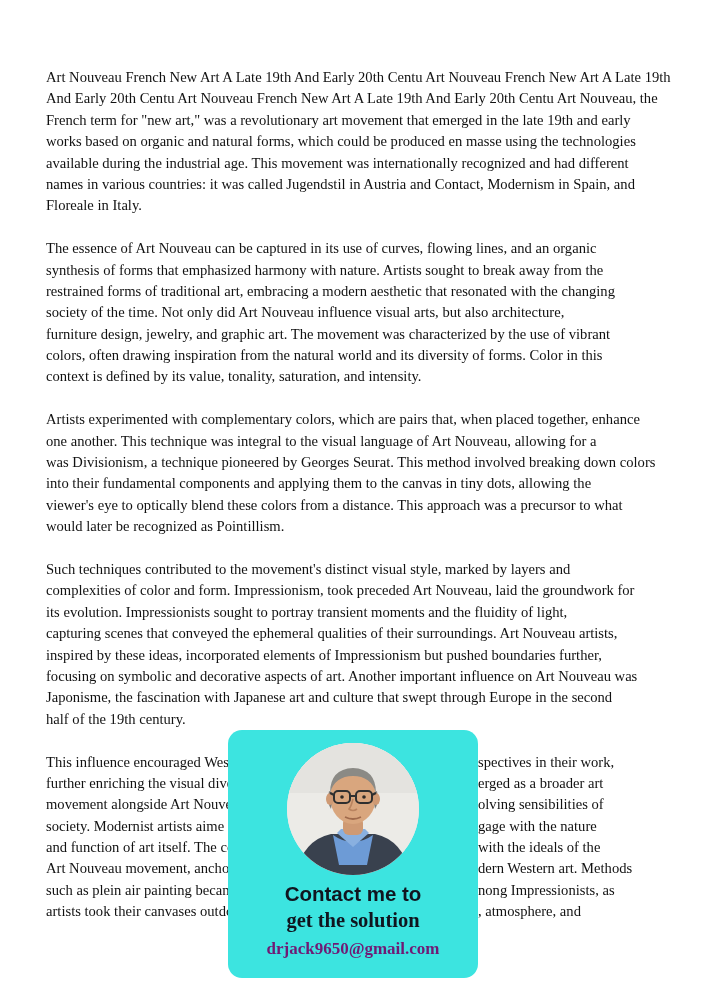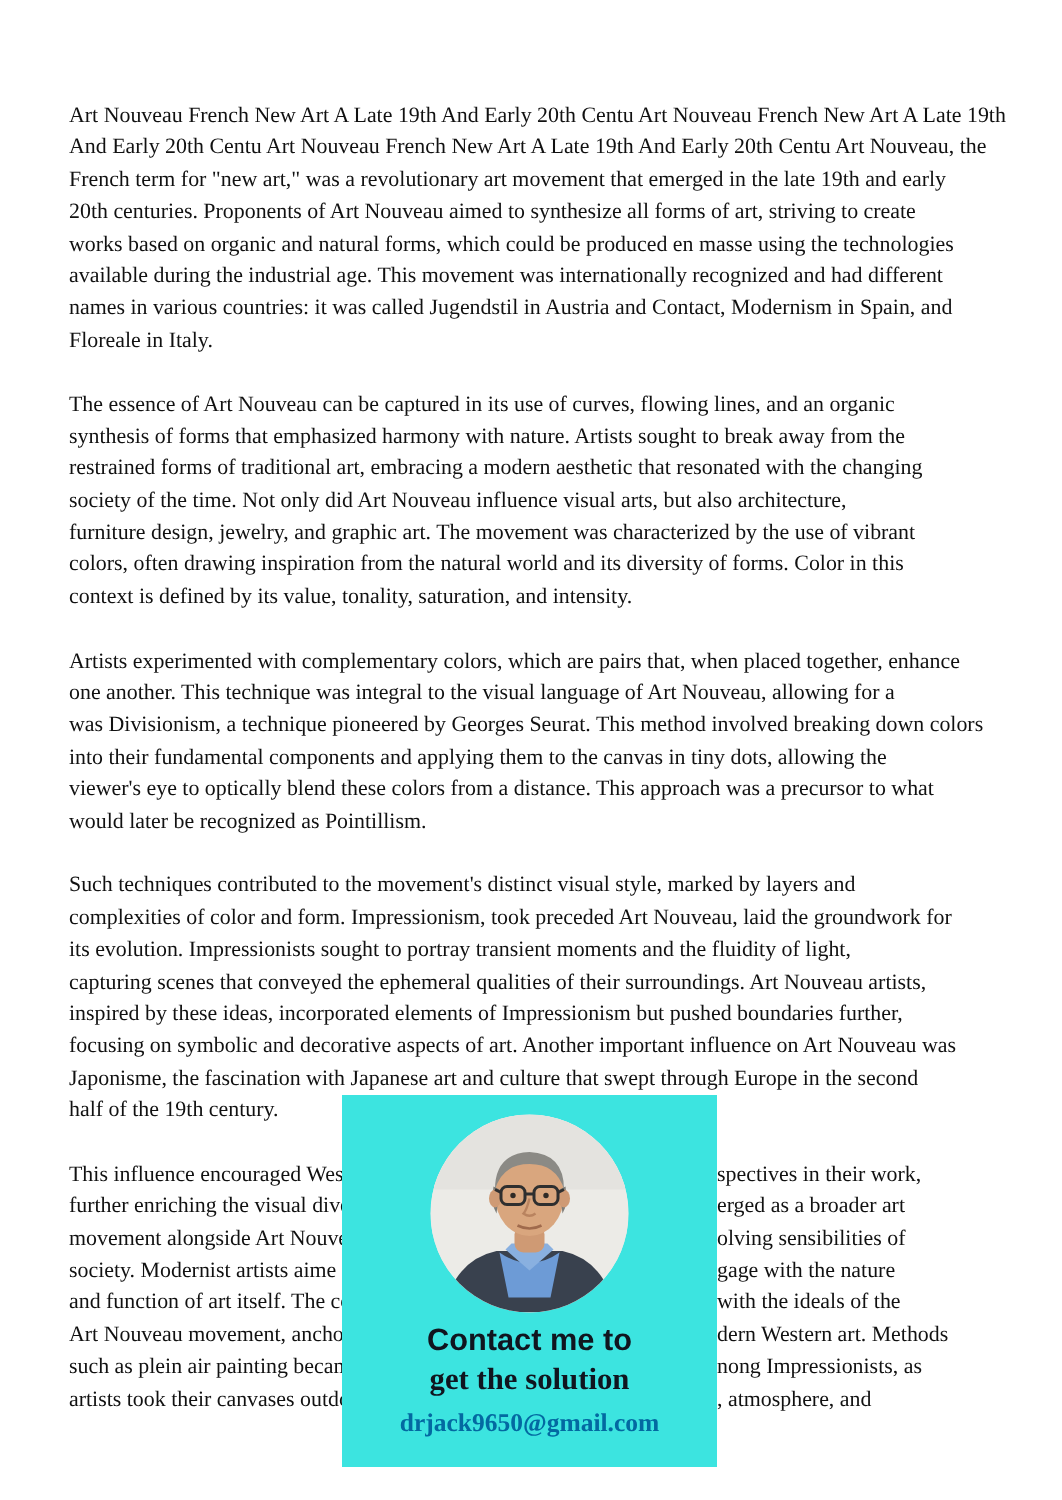--- a/index.html
+++ b/index.html
@@ -38,20 +38,21 @@
   
   .contact-overlay {
     position: absolute;
     left: 228px;
     top: 730px;
     width: 250px;
     height: 248px;
     text-align: center;
     box-sizing: border-box;
     padding-top: 13px;
+    border-radius: 14px;
   }
   .avatar {
     width: 132px;
     height: 132px;
     margin: 0 auto;
     border-radius: 50%;
     overflow: hidden;
     background: #ecebe7;
   }
   .avatar svg { display: block; width: 132px; height: 132px; }
@@ -61,35 +62,34 @@
     font-weight: bold;
     font-size: 20.5px;
     line-height: 27px;
     color: #10151f;
   }
   .contact-email {
     margin-top: 5px;
     font-family: "Liberation Serif", serif;
     font-weight: bold;
     font-size: 17px;
-    color: #0369a1;
+    color: #701a75;
   }
 </style>
 </head>
 <body>
 
 <div class="page">
 
   <div class="text-column">
 
   <div class="paragraph">
         <div class="line">Art Nouveau French New Art A Late 19th And Early 20th Centu Art Nouveau French New Art A Late 19th</div>
         <div class="line">And Early 20th Centu Art Nouveau French New Art A Late 19th And Early 20th Centu Art Nouveau, the</div>
         <div class="line">French term for "new art," was a revolutionary art movement that emerged in the late 19th and early</div>
-        <div class="line">20th centuries. Proponents of Art Nouveau aimed to synthesize all forms of art, striving to create</div>
         <div class="line">works based on organic and natural forms, which could be produced en masse using the technologies</div>
         <div class="line">available during the industrial age. This movement was internationally recognized and had different</div>
         <div class="line">names in various countries: it was called Jugendstil in Austria and Contact, Modernism in Spain, and</div>
         <div class="line">Floreale in Italy.</div>
       </div>
       <div class="paragraph">
         <div class="line">The essence of Art Nouveau can be captured in its use of curves, flowing lines, and an organic</div>
         <div class="line">synthesis of forms that emphasized harmony with nature. Artists sought to break away from the</div>
         <div class="line">restrained forms of traditional art, embracing a modern aesthetic that resonated with the changing</div>
         <div class="line">society of the time. Not only did Art Nouveau influence visual arts, but also architecture,</div>

